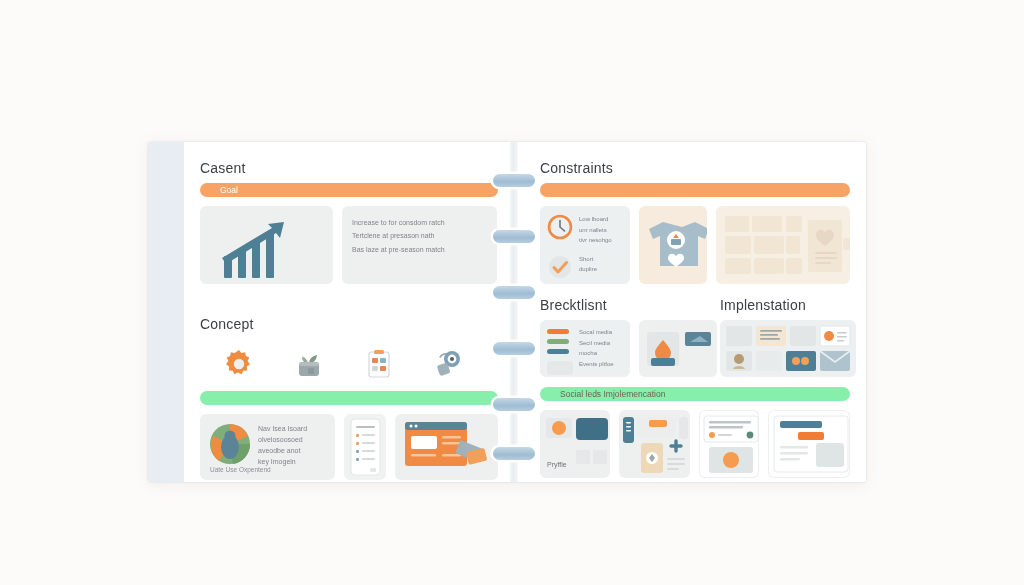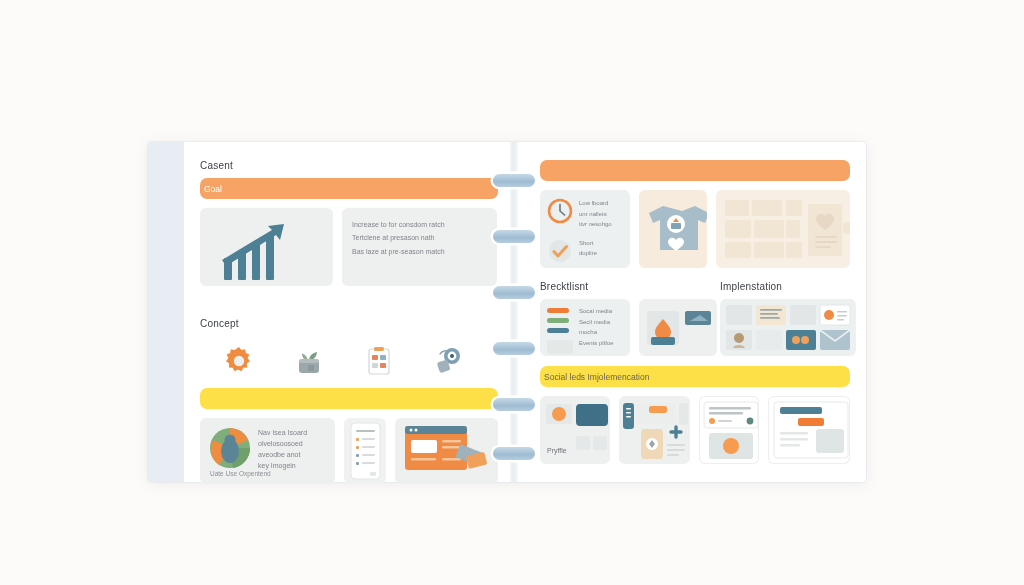--- a/index.html
+++ b/index.html
@@ -73,38 +73,38 @@
     left: 345px;
     width: 42px;
     height: 13px;
     border-radius: 7px;
     background: linear-gradient(180deg,#c5d8e6,#9fbcd2 60%,#b5cde0);
     box-shadow: 0 0 0 2.5px #ffffff, 0 1px 2px rgba(110,140,165,0.35);
   }
 
   
   .sec-title {
-    font-size: 10px;
+    font-size: 14px;
     color: #3b3f44;
     letter-spacing: .2px;
     margin-bottom: 7px;
   }
 
   
   .banner {
-    height: 21px;
+    height: 14px;
     border-radius: 7px;
     display: flex;
     align-items: center;
-    padding-left: 4px;
+    padding-left: 20px;
     font-size: 8.5px;
     margin-bottom: 9px;
   }
   .banner-orange { background: #f7a365; color: #ffffff; }
-  .banner-sand   { background: #fde047; color: #6b6253; }
+  .banner-sand   { background: #86efac; color: #6b6253; }
 
   
   .row { display: flex; gap: 9px; }
   .card {
     background: #eef0ef;
     border-radius: 6px;
     position: relative;
     overflow: hidden;
   }
   .card-beige { background: #f6ebdd; }
@@ -330,20 +330,21 @@
   <div class="ring" style="top:32px"></div>
   <div class="ring" style="top:88px"></div>
   <div class="ring" style="top:144px"></div>
   <div class="ring" style="top:200px"></div>
   <div class="ring" style="top:256px"></div>
   <div class="ring" style="top:305px"></div>
 
   <div class="page" id="page-right">
 
     <div>
+      <div class="sec-title">Constraints</div>
 
       <div class="banner banner-orange">
         <span></span>
       </div>
 
       <div class="row" id="cons-row">
         <div class="card card-pale" id="cons-meta">
           <div style="display:flex;gap:6px;padding:8px 0 0 7px;">
             <span>
               <svg width="26" height="26" viewBox="0 0 26 26">

